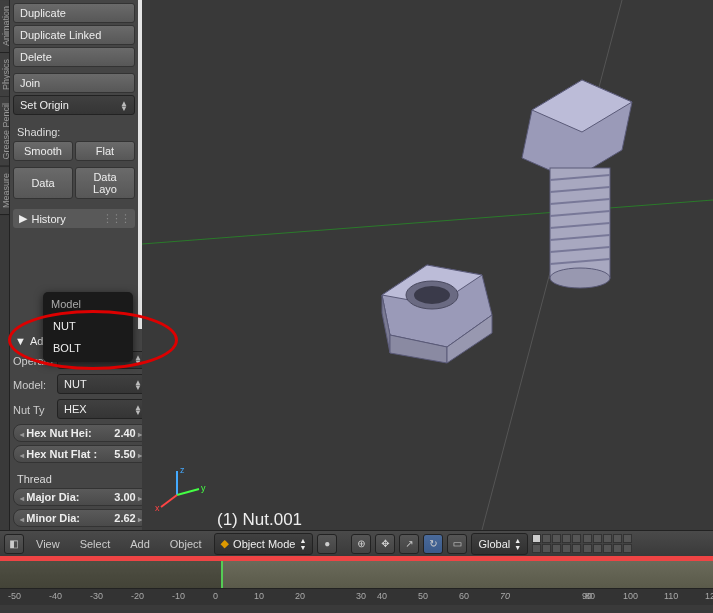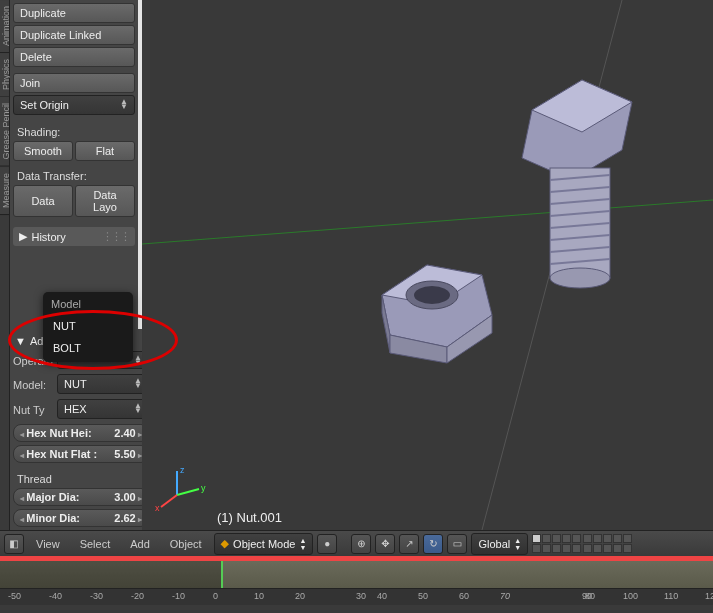--- a/index.html
+++ b/index.html
@@ -7,21 +7,21 @@
 
 .main { display: flex; height: 530px; }
 .sidebar-left { width: 10px; background: #3a3a3a; border-right: 1px solid #222; display: flex; flex-direction: column; }
 .vtab { writing-mode: vertical-rl; transform: rotate(180deg); padding: 6px 1px; font-size: 9px; color: #999; border-top: 1px solid #222; background: #3f3f3f; cursor: pointer; }
 
 .panel { width: 132px; background: #454545; border-right: 4px solid #e5e5e5; padding: 3px; overflow: visible; position: relative; }
 .btn { background: linear-gradient(#6a6a6a, #575757); border: 1px solid #333; border-radius: 3px; color: #eee; padding: 3px 6px; font-size: 11px; margin-bottom: 2px; cursor: pointer; text-align: left; width: 100%; }
 .btn-row { display: flex; gap: 2px; }
 .btn-row .btn { flex: 1; text-align: center; }
 .label { color: #ddd; font-size: 11px; padding: 3px 4px; }
-.dropdown { background: linear-gradient(#404040, #353535); border: 1px solid #222; border-radius: 3px; color: #eee; padding: 3px 6px; font-size: 11px; margin-bottom: 2px; cursor: pointer; display: flex; justify-content: space-between; align-items: flex-start; width: 100%; }
+.dropdown { background: linear-gradient(#404040, #353535); border: 1px solid #222; border-radius: 3px; color: #eee; padding: 3px 6px; font-size: 11px; margin-bottom: 2px; cursor: pointer; display: flex; justify-content: space-between; align-items: flex-end; width: 100%; }
 .dropdown .arrows { font-size: 8px; color: #bbb; line-height: 5px; }
 .section-header { background: #595959; border-radius: 3px; padding: 3px 6px; color: #eee; font-size: 11px; display: flex; align-items: center; gap: 4px; margin-bottom: 2px; cursor: pointer; }
 .grip { color: #888; margin-left: auto; letter-spacing: -2px; }
 
 .spacer { height: 65px; }
 
 .lower-panel { position: absolute; bottom: 0; left: 0; width: 142px; background: #454545; padding: 4px 3px 0 3px; }
 .kv-row { display: flex; gap: 4px; align-items: center; margin-bottom: 3px; }
 .kv-label { color: #ccc; font-size: 11px; width: 40px; }
 .kv-drop { flex: 1; }
@@ -30,21 +30,21 @@
 .numfield span:last-child::after { content: " ▸"; color: #999; font-size: 8px; }
 
 .popup { position: absolute; left: 43px; top: 292px; background: #1a1a1a; border-radius: 5px; padding: 3px 0; box-shadow: 0 2px 8px rgba(0,0,0,.6); z-index: 10; width: 90px; }
 .popup-title { color: #aaa; padding: 3px 8px 5px; font-size: 11px; }
 .popup-item { color: #eee; padding: 5px 10px; font-size: 11px; cursor: pointer; }
 
 .circle { position: absolute; left: 8px; top: 310px; width: 170px; height: 60px; border: 3px solid #d00; border-radius: 50%; z-index: 20; pointer-events: none; }
 
 .viewport { flex: 1; background: #393939; position: relative; overflow: hidden; }
 .viewport svg { position: absolute; top: 0; left: 0; }
-.obj-label { position: absolute; left: 216px; top: 510px; color: #eee; font-size: 13px; }
+.obj-label { position: absolute; left: 216px; top: 510px; color: #eee; font-size: 17px; }
 
 .header3d { height: 26px; background: linear-gradient(#4a4a4a, #3a3a3a); border-top: 1px solid #222; display: flex; align-items: center; padding: 0 4px; gap: 4px; }
 .hbtn { color: #ccc; padding: 4px 8px; font-size: 11px; cursor: pointer; }
 .mode-sel { background: linear-gradient(#404040, #303030); border: 1px solid #222; border-radius: 3px; padding: 3px 6px; color: #eee; font-size: 11px; display: flex; align-items: center; gap: 4px; cursor: pointer; }
 .icon-btn { width: 20px; height: 20px; background: linear-gradient(#555, #444); border: 1px solid #222; border-radius: 3px; display: flex; align-items: center; justify-content: center; cursor: pointer; font-size: 10px; color: #ccc; }
 .icon-btn.blue { background: linear-gradient(#4a6a9a, #3a5a8a); }
 .layer-grid { display: flex; gap: 2px; }
 .layer-col { display: grid; grid-template-columns: repeat(5, 9px); grid-template-rows: repeat(2, 9px); gap: 1px; }
 .layer-cell { background: #555; border: 1px solid #333; }
 .layer-cell.on { background: #ccc; }
@@ -77,21 +77,20 @@
       <span>Set Origin</span>
       <span class="arrows">▲<br>▼</span>
     </div>
     <div style="height:6px"></div>
     <div class="label">Shading:</div>
     <div class="btn-row">
       <button class="btn">Smooth</button>
       <button class="btn">Flat</button>
     </div>
     <div style="height:4px"></div>
-    <div class="label">Data Transfer:</div>
     <div class="btn-row">
       <button class="btn">Data</button>
       <button class="btn">Data Layo</button>
     </div>
     <div style="height:8px"></div>
     <div class="section-header">
       <span>▶</span>
       <span>History</span>
       <span class="grip">⋮⋮⋮</span>
     </div>

